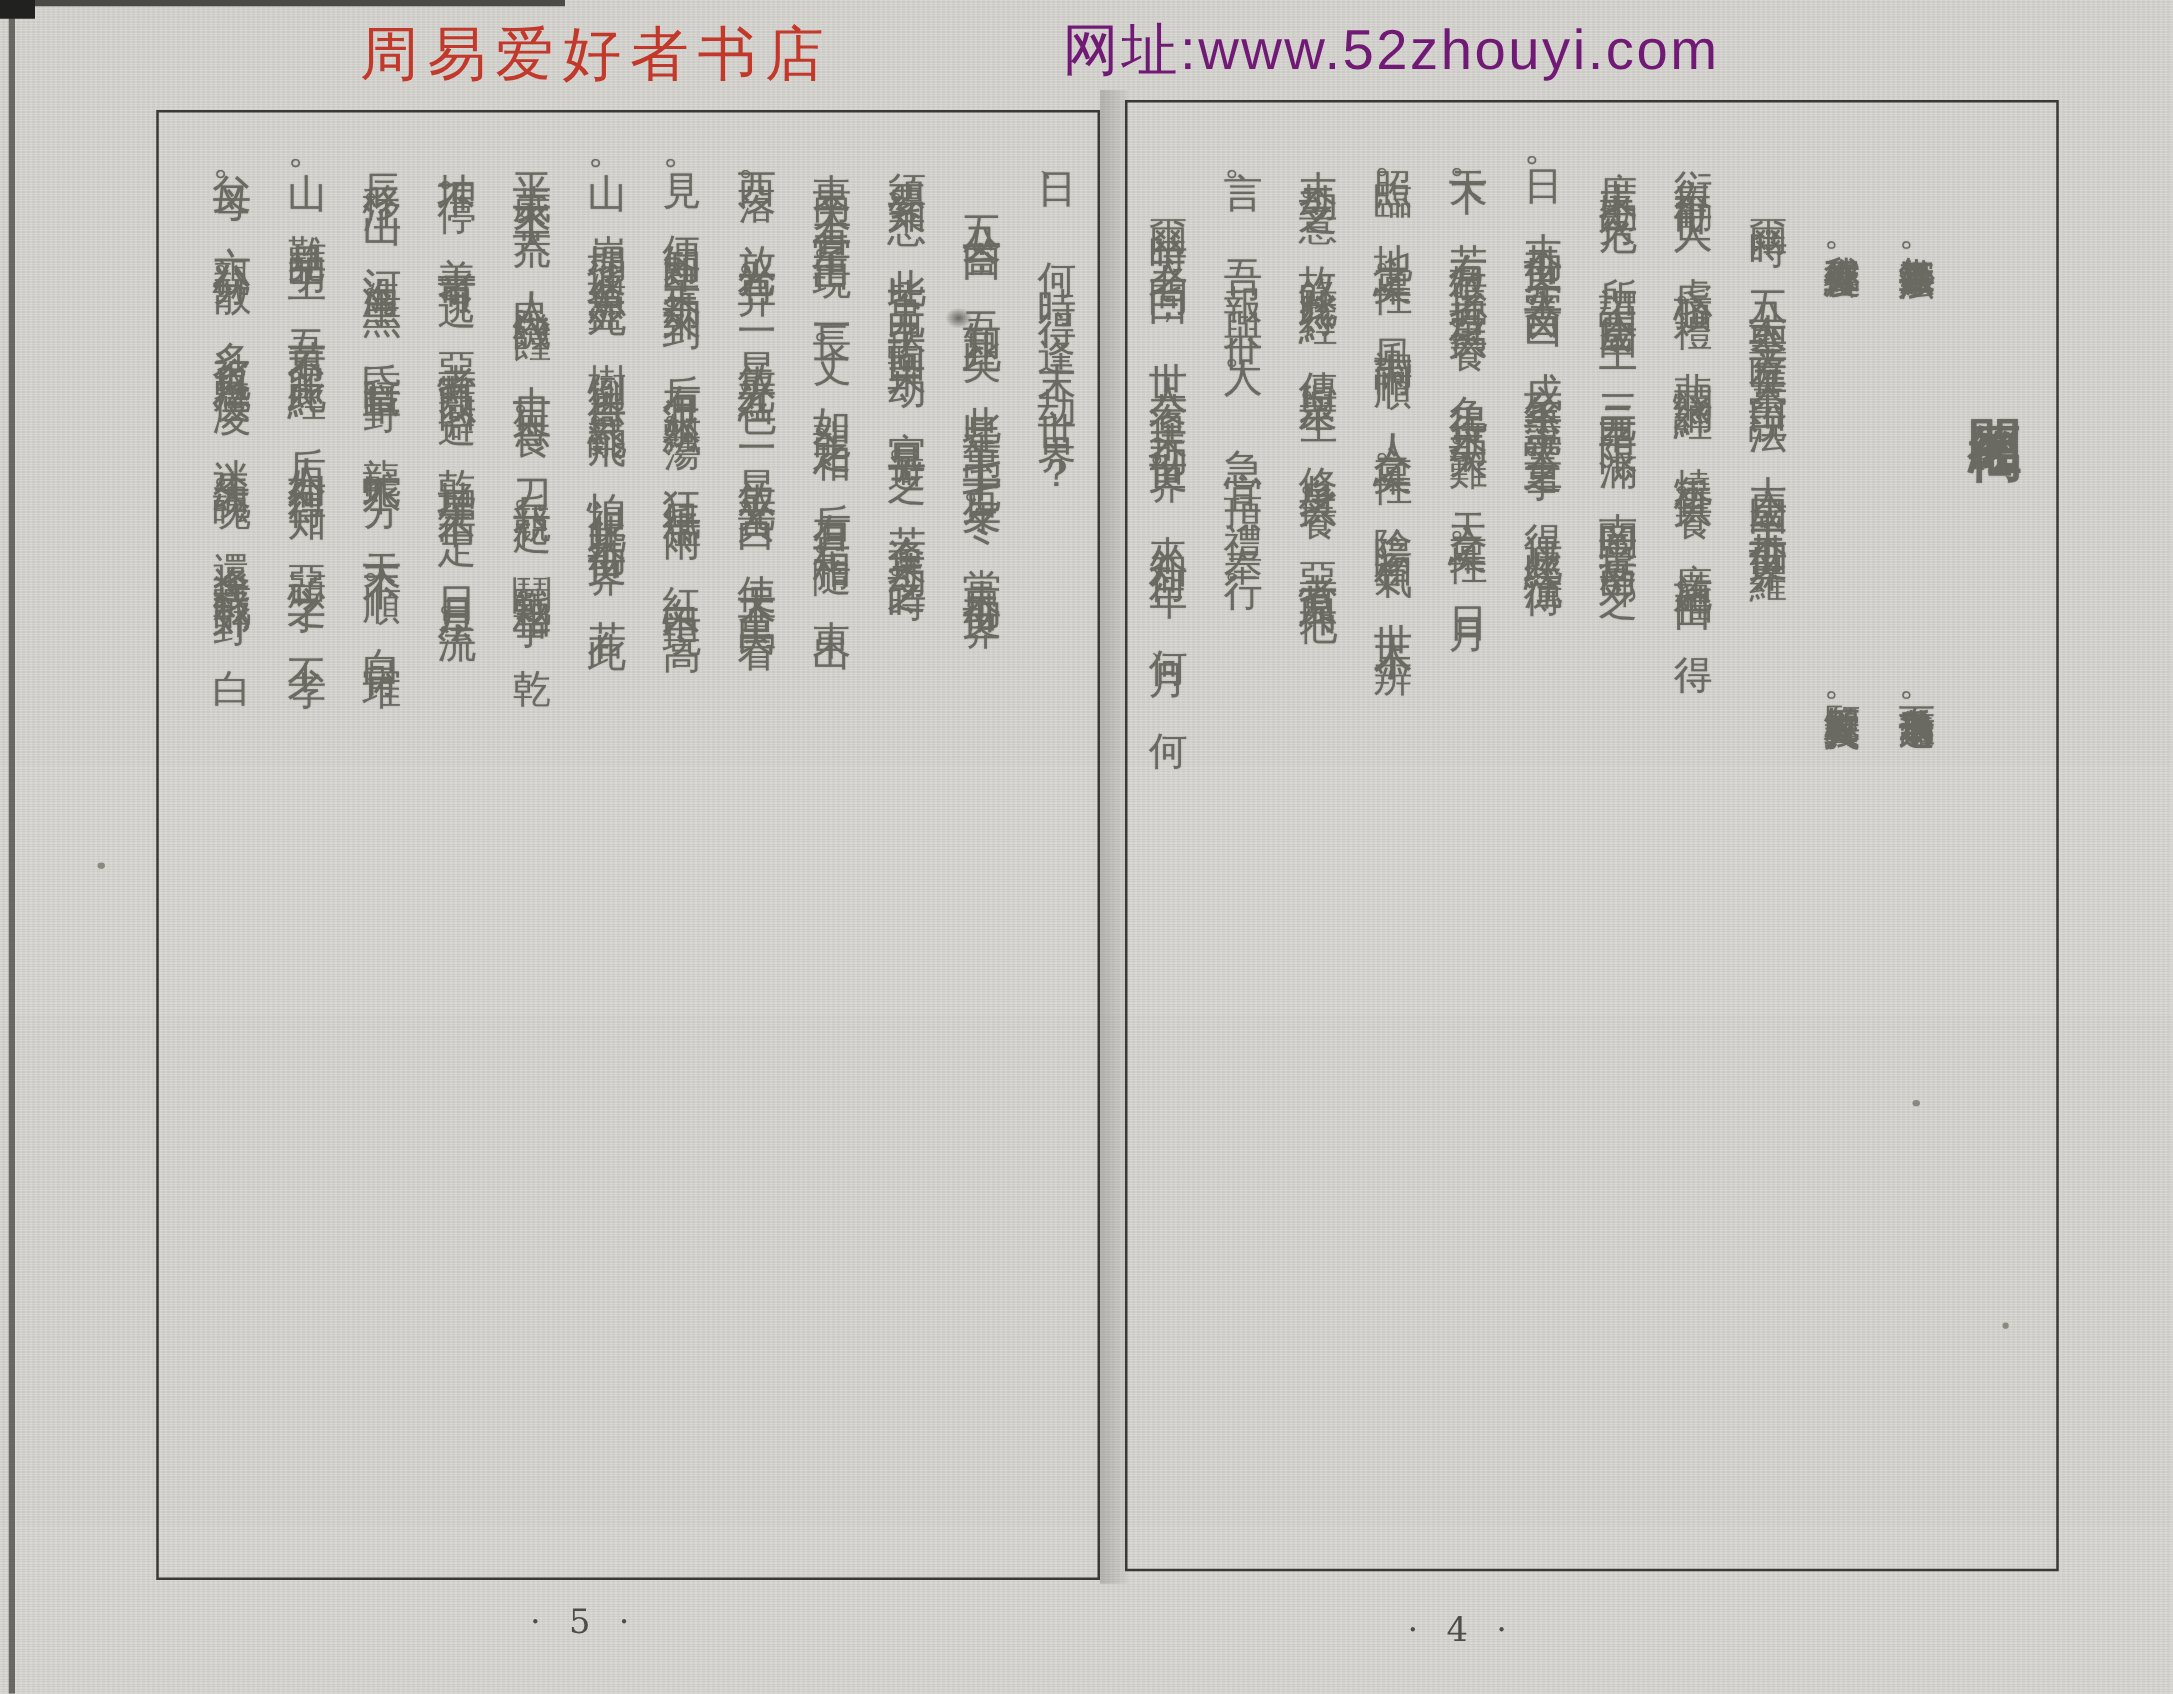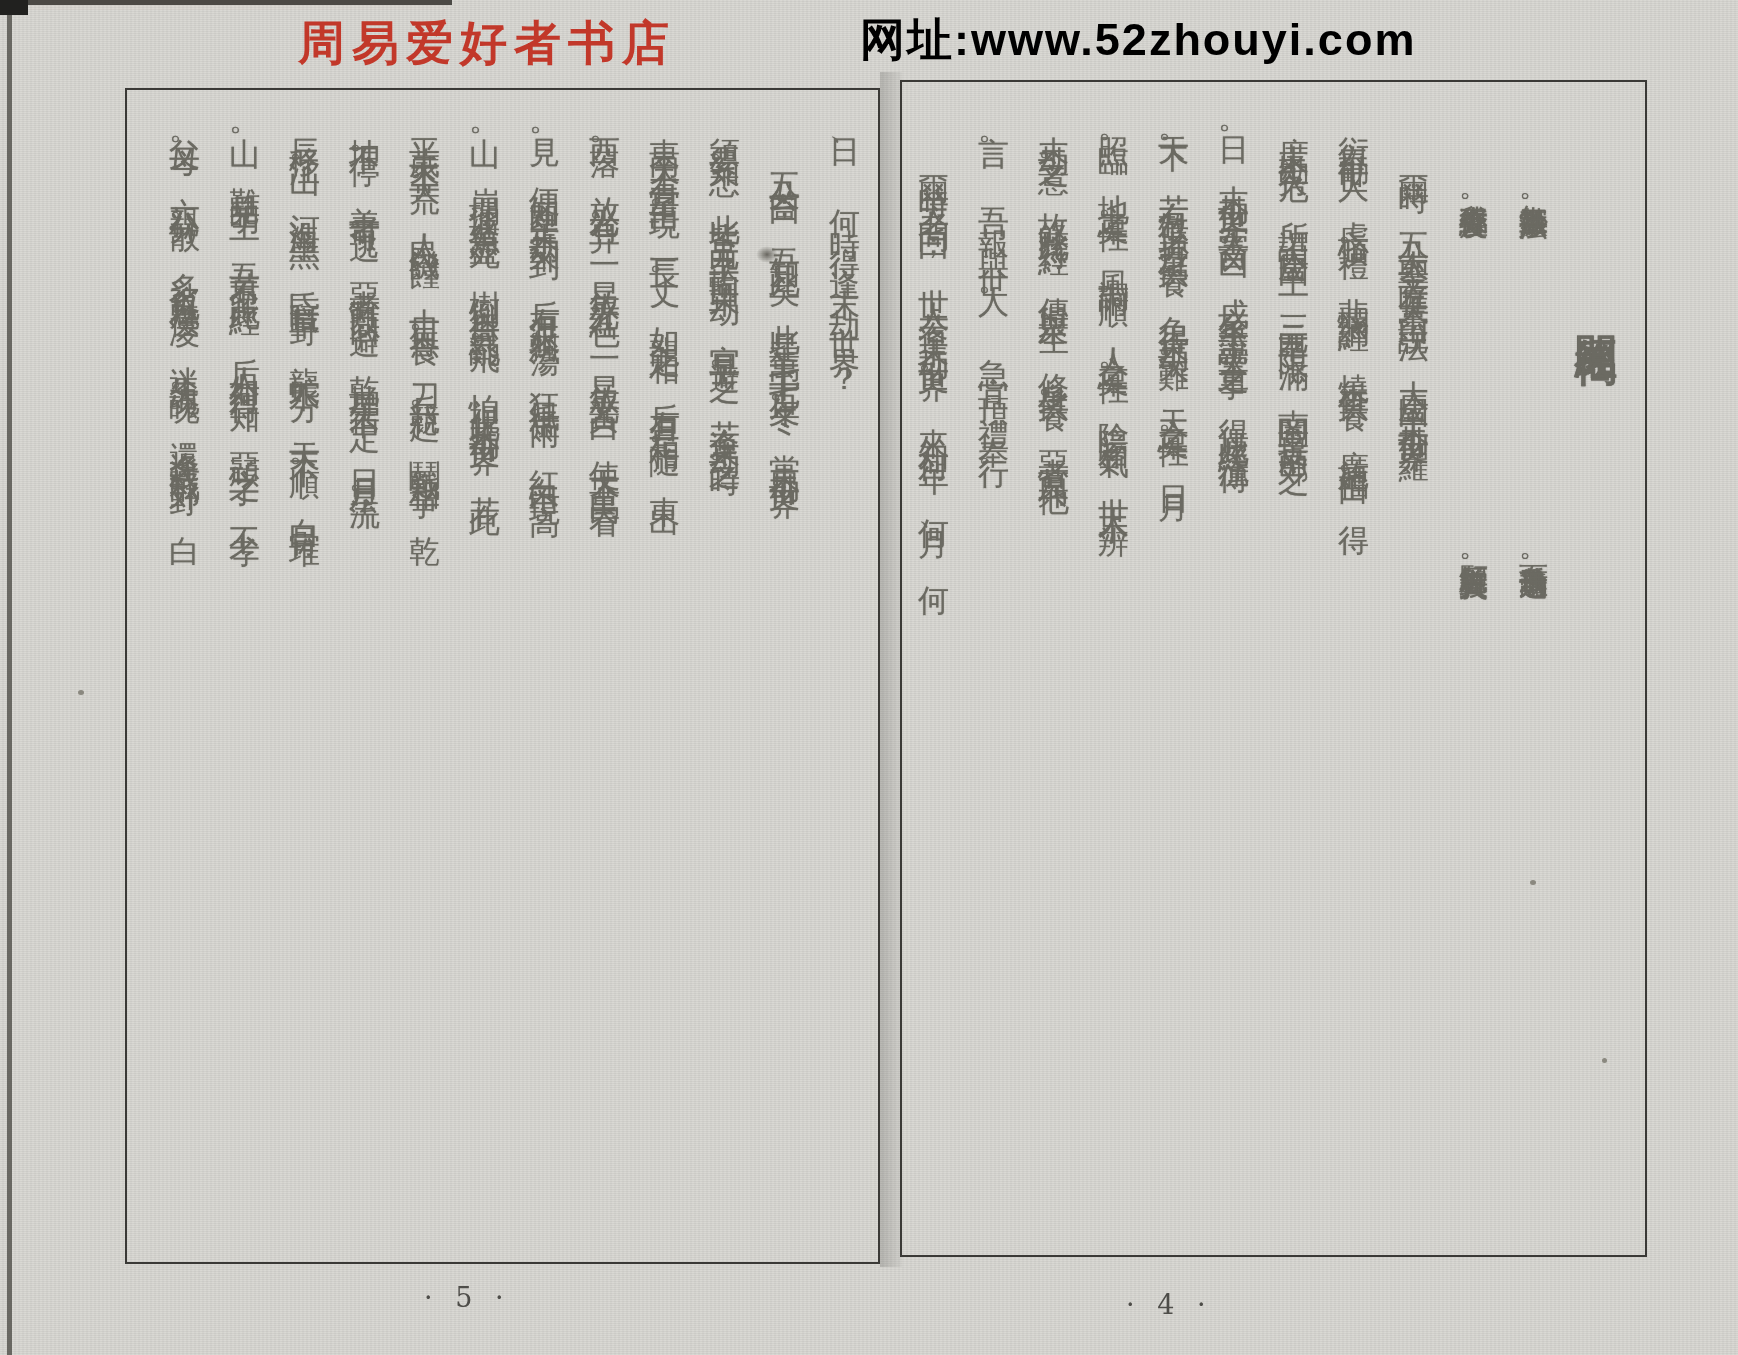--- a/index.html
+++ b/index.html
@@ -14,21 +14,21 @@
   
   .topline{position:absolute;left:0;top:0;width:452px;height:5px;background:#4b4a46;}
   .edge-left{position:absolute;left:7px;top:0;width:5px;height:100%;background:#56554f;opacity:.85;}
   .corner-blot{position:absolute;left:0;top:0;width:28px;height:15px;background:#21211f;}
   .gutter-shadow{position:absolute;left:880px;top:72px;width:22px;height:1195px;
     background:linear-gradient(90deg, rgba(60,60,56,.22), rgba(60,60,56,.04));}
   .speck{position:absolute;background:#8a887f;border-radius:50%;}
   .ink-blot{position:absolute;left:756px;top:246px;width:22px;height:17px;border-radius:50%;
     background:radial-gradient(ellipse at center, rgba(70,68,60,.75), rgba(70,68,60,0) 70%);}
   
-  .hdr{position:absolute;font-family:"Liberation Sans","DejaVu Sans",sans-serif;font-weight:bold;margin-left:10px;}
+  .hdr{position:absolute;font-family:"Liberation Sans","DejaVu Sans",sans-serif;font-weight:normal;}
   .hdr-left{left:288px;top:12px;font-size:47px;letter-spacing:7px;}
   .hdr-right{left:850px;top:10px;font-size:45px;letter-spacing:2px;}
   
   .page{position:absolute;border:2px solid #3a3936;}
   .page-left{left:125px;top:88px;width:751px;height:1172px;}
   .page-right{left:900px;top:80px;width:743px;height:1173px;}
   .cols{position:absolute;top:0;left:0;right:0;bottom:0;}
   .tcol{position:absolute;top:0;bottom:0;width:44px;}
   .seg{
     position:absolute;right:6px;
@@ -51,21 +51,21 @@
 <div class="topline"></div>
 <div class="edge-left"></div>
 <div class="corner-blot"></div>
 <div class="gutter-shadow"></div>
 <span class="speck" style="left:1530px;top:880px;width:6px;height:5px;"></span>
 <span class="speck" style="left:1602px;top:1058px;width:5px;height:5px;"></span>
 <span class="speck" style="left:78px;top:690px;width:6px;height:5px;"></span>
 <div class="ink-blot"></div>
 
 <div class="hdr hdr-left" style="color: rgb(194, 56, 42);">周易爱好者书店</div>
-<div class="hdr hdr-right" style="color: #000000;">网址:www.52zhouyi.com</div>
+<div class="hdr hdr-right" style="color: #701a75;">网址:www.52zhouyi.com</div>
 
 <div class="page page-right">
   <div class="cols" style="color: rgb(107, 106, 98);">
       <div class="tcol" style="right: 30px;">
         <div class="seg title" style="top: 220px;">開經偈</div>
       </div>
       <div class="tcol" style="right: 90px;">
         <div class="seg verse" style="top: 100px;">無上甚深微妙法。</div>
         <div class="seg verse" style="top: 460px;">百千萬劫難遭遇。</div>
       </div>

